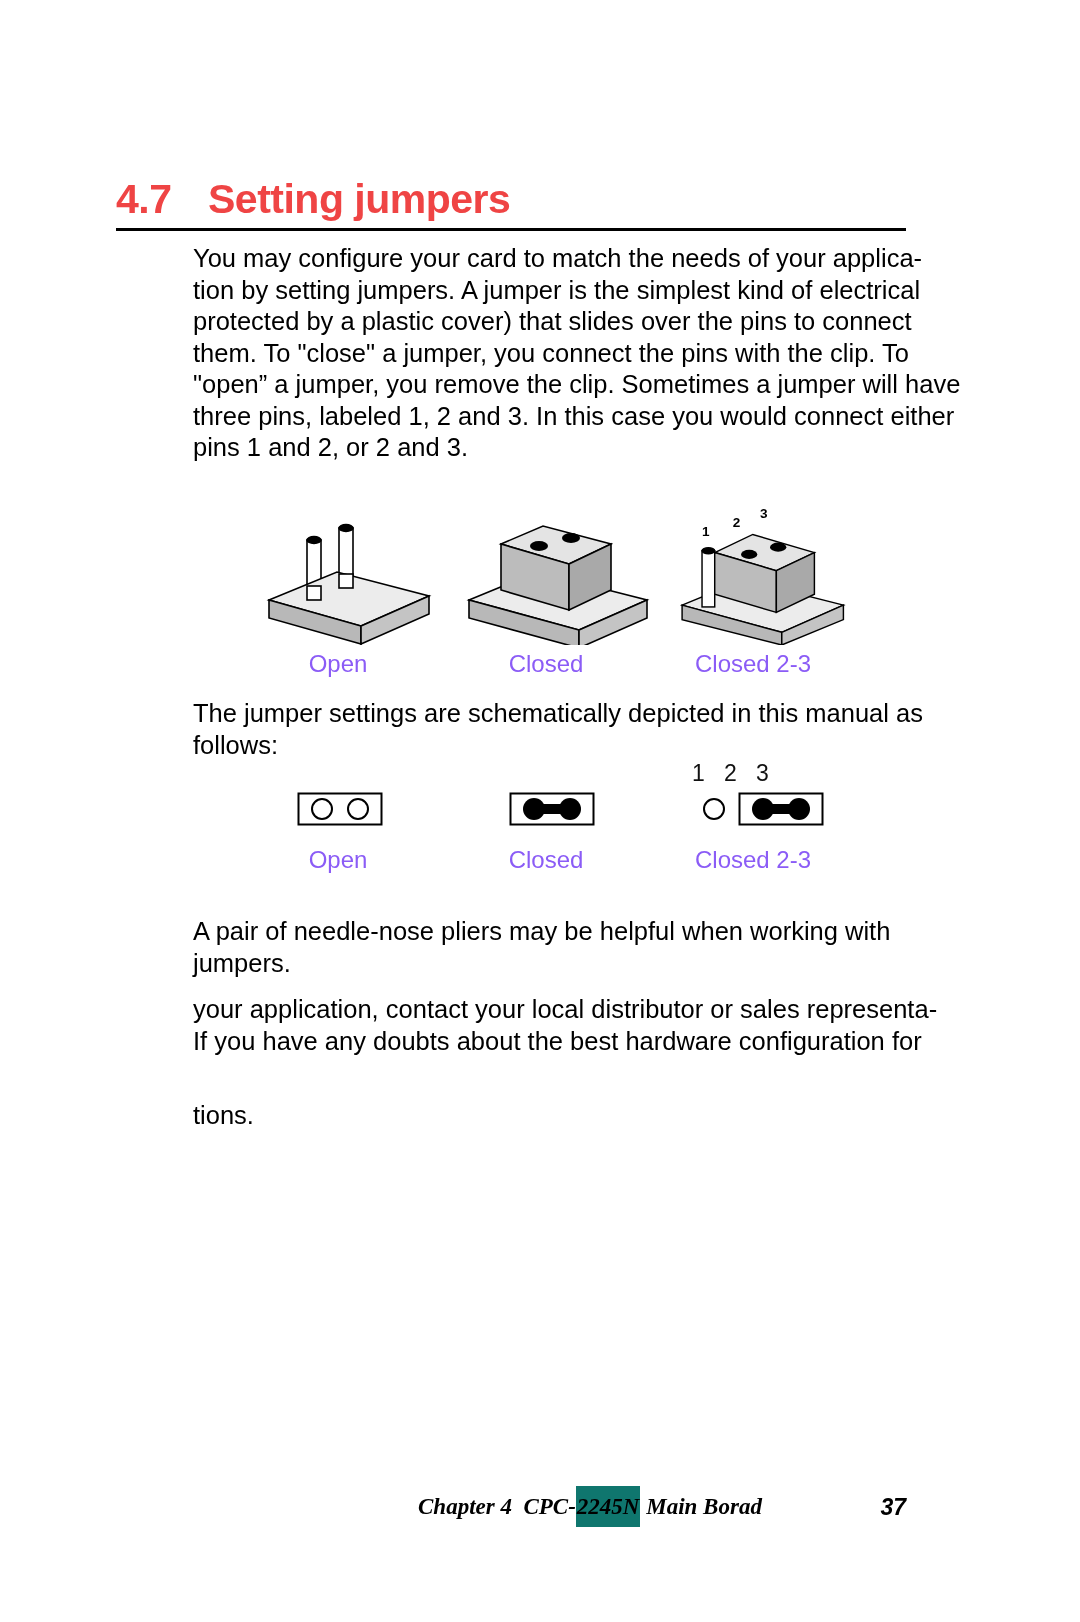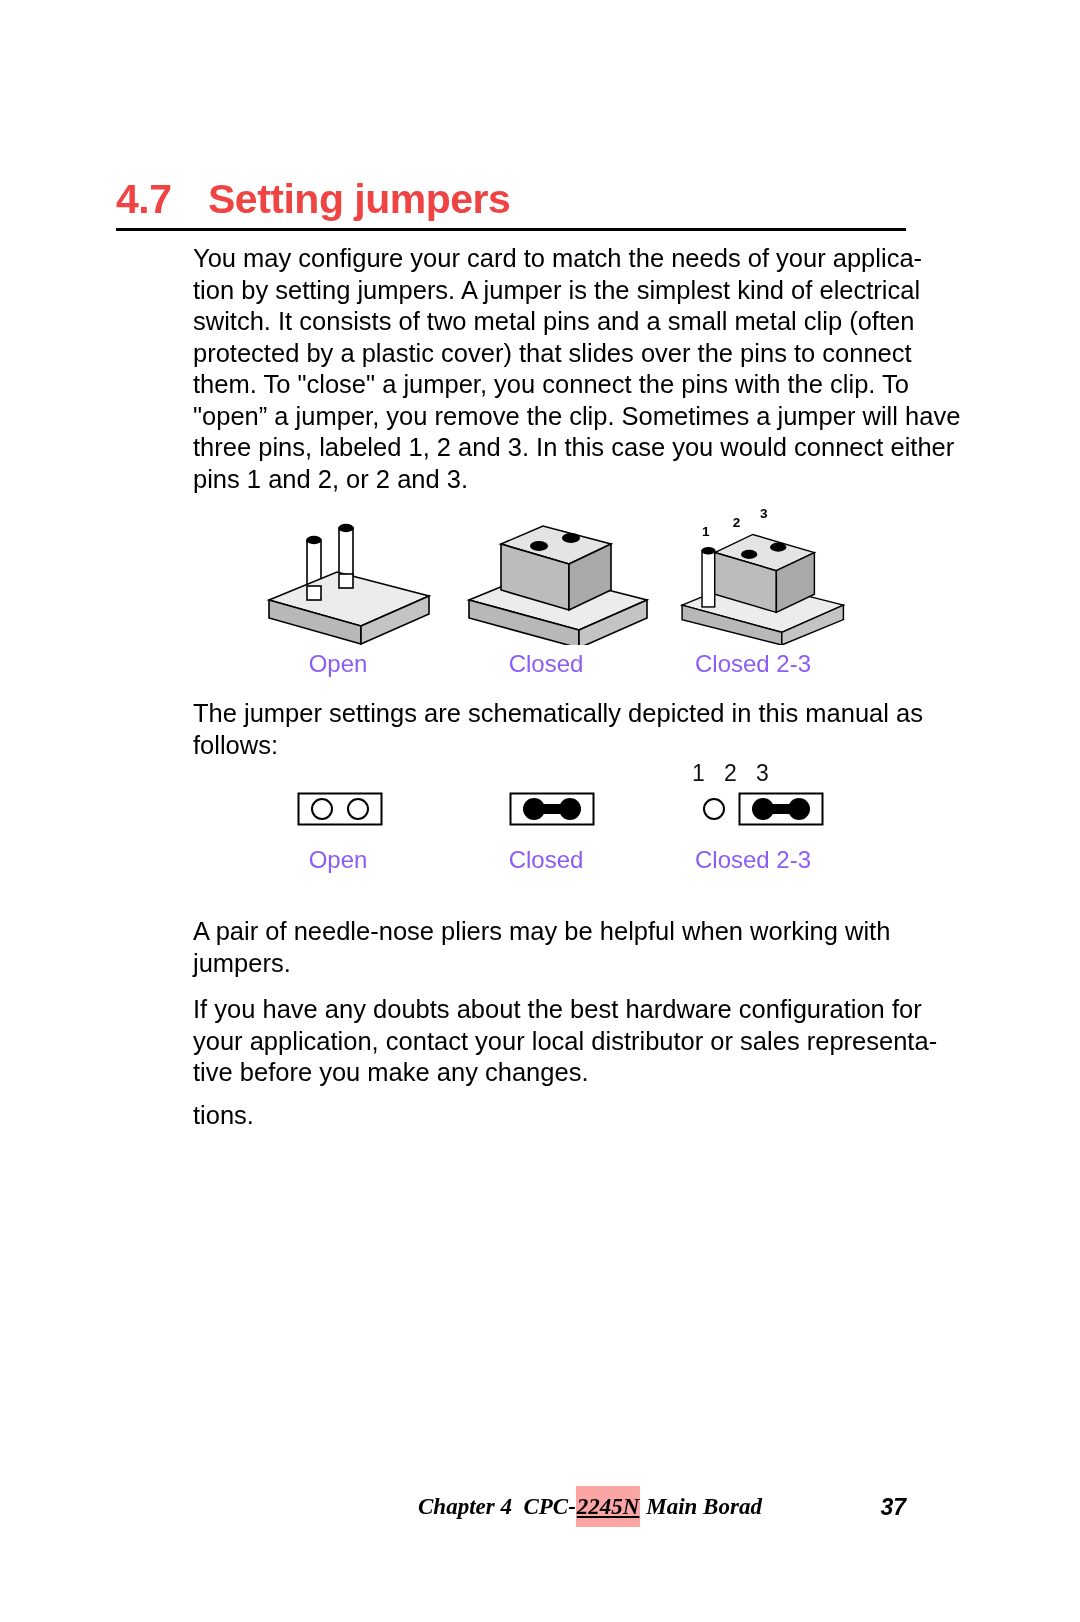--- a/index.html
+++ b/index.html
@@ -159,23 +159,22 @@
     top: 0;
     font-family: "Liberation Serif", serif;
     font-style: italic;
     font-weight: bold;
     font-size: 23px;
     line-height: 30px;
     white-space: pre;
     color: #000;
   }
   .hl {
-    background: #fca5a5;
+    background: #0f766e;
     padding: 8px 1px;
-    text-decoration: underline;
   }
   .footer-page {
     position: absolute;
     right: 0;
     top: 0;
     font-family: Liberation Sans, sans-serif;
     font-style: italic;
     font-weight: bold;
     font-size: 23px;
     line-height: 30px;
@@ -188,21 +187,20 @@
 <div class="page">
 
   <div class="heading-block">
     <div class="heading"><span class="num">4.7</span><span>Setting jumpers</span></div>
   </div>
   <div class="heading-rule"></div>
 
   <div class="col para" id="para-intro">
     <span class="ln">You may configure your card to match the needs of your applica-</span>
     <span class="ln">tion by setting jumpers. A jumper is the simplest kind of electrical</span>
-    <span class="ln">switch. It consists of two metal pins and a small metal clip (often</span>
     <span class="ln">protected by a plastic cover) that slides over the pins to connect</span>
     <span class="ln">them. To "close" a jumper, you connect the pins with the clip. To</span>
     <span class="ln">"open” a jumper, you remove the clip. Sometimes a jumper will have</span>
     <span class="ln">three pins, labeled 1, 2 and 3. In this case you would connect either</span>
     <span class="ln">pins 1 and 2, or 2 and 3.</span>
   </div>
 
   <div class="fig3d-row">
 
     <svg class="fig3d" id="fig3d-open" viewBox="0 0 230 145">
@@ -311,23 +309,22 @@
     <div class="caption" style="left:268px;width:170px;">Closed</div>
     <div class="caption" style="left:460px;width:200px;">Closed 2-3</div>
   </div>
 
   <div class="col para" id="para-pliers">
     <span class="ln">A pair of needle-nose pliers may be helpful when working with</span>
     <span class="ln">jumpers.</span>
   </div>
 
   <div class="col para" id="para-doubts">
+    <span class="ln">your application, contact your local distributor or sales representa-</span>
     <span class="ln">If you have any doubts about the best hardware configuration for</span>
-    <span class="ln">your application, contact your local distributor or sales representa-</span>
-    <span class="ln">tive before you make any changes.</span>
   </div>
 
   <div class="col para" id="para-general">
     <span class="ln">tions.</span>
   </div>
 
   <div class="footer">
     <div class="footer-text"><span>Chapter 4</span><span>  </span><span>CPC-</span><span class="hl">2245N</span><span> Main Borad</span></div>
     <div class="footer-page">37</div>
   </div>

